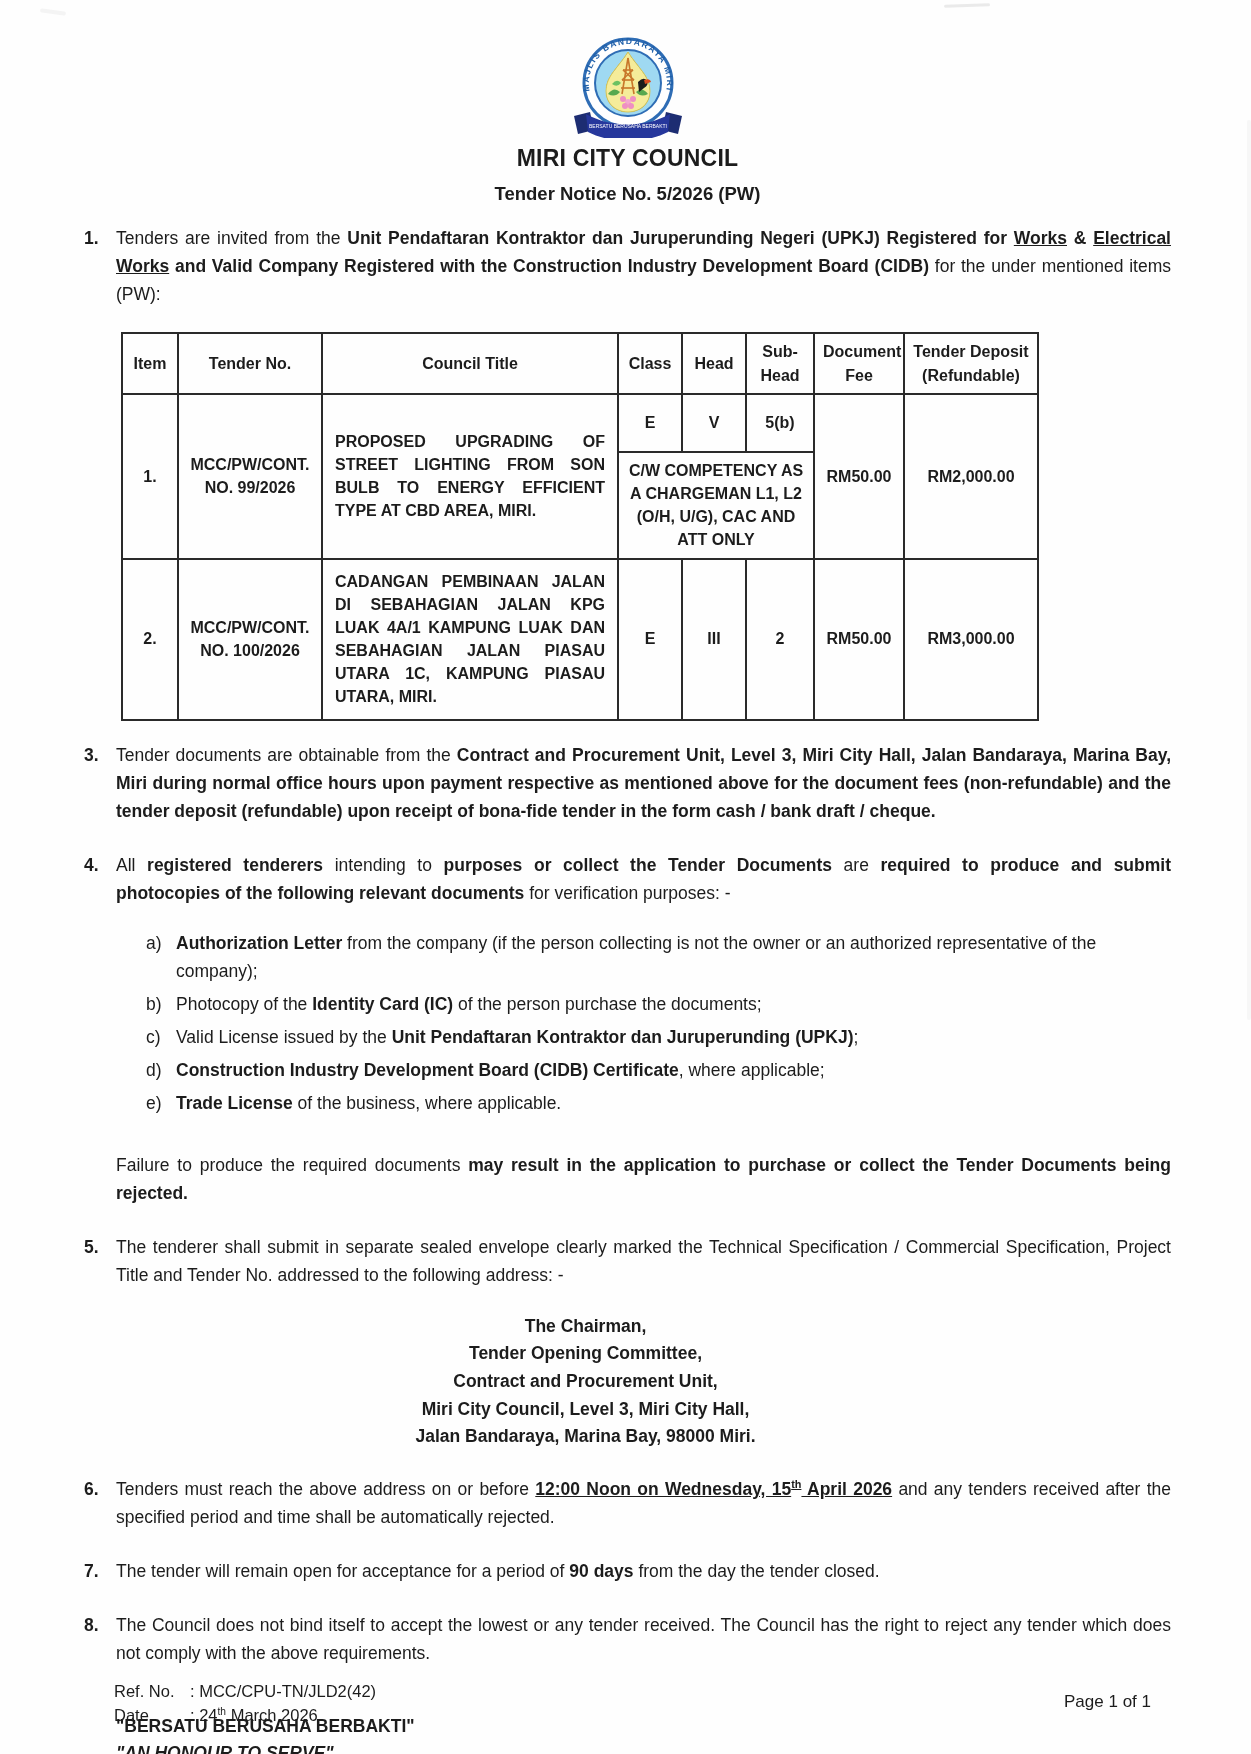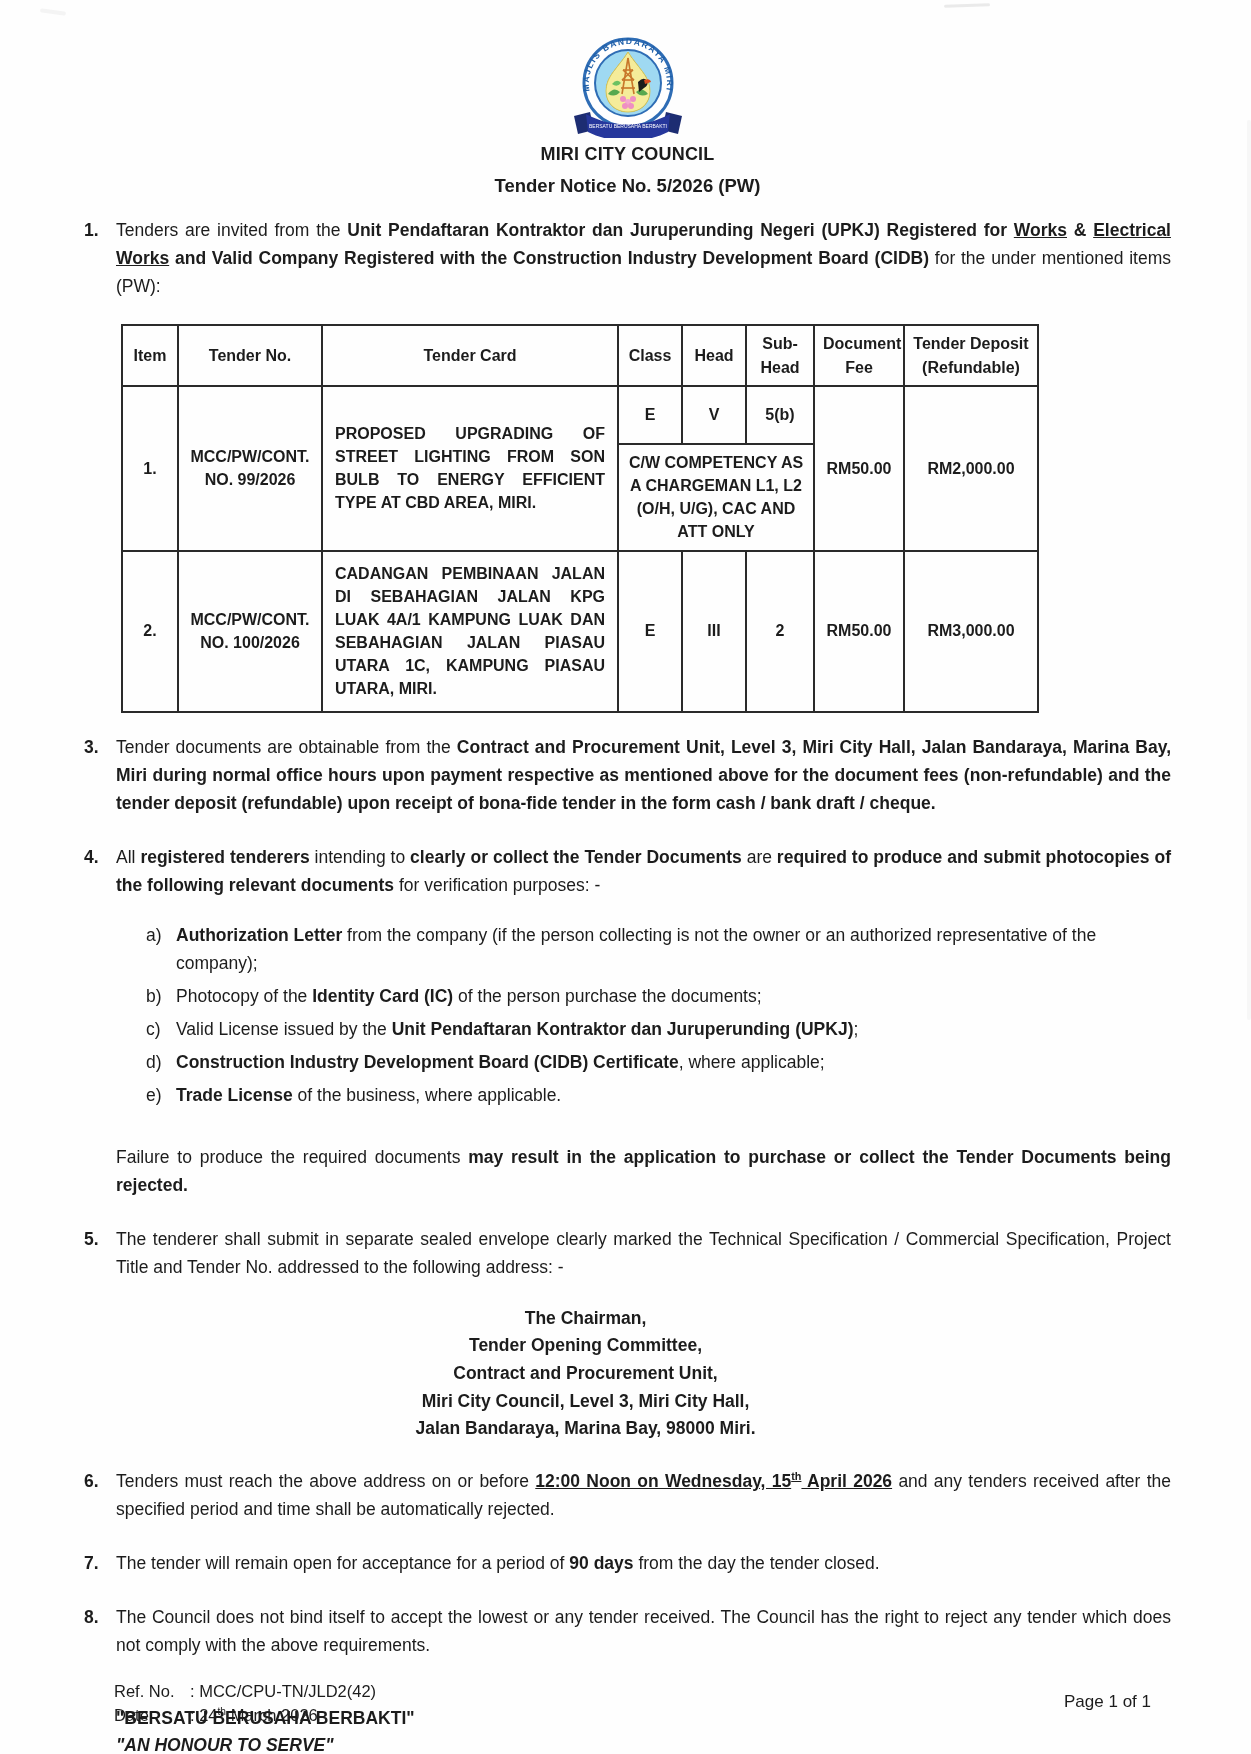--- a/index.html
+++ b/index.html
@@ -18,21 +18,21 @@
   }
   
   .artifact { position:absolute; background:rgba(60,60,60,.10); border-radius:2px; }
   .artifact.a1 { left:944px; top:4px; width:46px; height:3px; transform:rotate(-2deg); }
   .artifact.a2 { left:40px; top:10px; width:26px; height:4px; opacity:.5; transform:rotate(8deg); }
   .artifact.a3 { right:0; top:120px; width:4px; height:900px; opacity:.35; }
 
   
   .header-block { text-align:center; }
   .logo-wrap { display:flex; justify-content:center; }
-  .org-name { font-size:18px; font-weight:700; letter-spacing:.2px; margin-top:2px; }
+  .org-name { font-size:23px; font-weight:700; letter-spacing:.2px; margin-top:2px; }
   .notice-title { font-size:18.5px; font-weight:700; margin-top:2px; }
 
   
   .clause { display:flex; margin-top:22px; }
   .clause-num { width:32px; flex-shrink:0; font-weight:700; }
   .clause-body { flex:1; text-align:justify; }
 
   sup { font-size:.62em; vertical-align:super; line-height:0; }
 
   
@@ -164,21 +164,21 @@
         <col class="c-class">
       <col class="c-head">
         <col class="c-sub">
         <col class="c-fee">
         <col class="c-dep">
     </colgroup>
     <thead>
       <tr>
         <th>Item</th>
         <th>Tender No.</th>
-        <th>Tender Card</th>
+        <th>Council Title</th>
         <th>Class</th>
         <th>Head</th>
         <th>Sub-Head</th>
         <th>Document Fee</th>
         <th>Tender Deposit (Refundable)</th>
       </tr>
     </thead>
     <tbody>
       <tr class="subrow-top">
         <td class="cell-item" rowspan="2">1.</td>
@@ -206,21 +206,21 @@
     </tbody>
   </table>
 
   <div class="clause" style="margin-top:20px;">
     <span class="clause-num">3.</span>
     <div class="clause-body"><span>Tender documents are obtainable from the </span><span style="font-weight: 700;">Contract and Procurement Unit, Level 3, Miri City Hall, Jalan Bandaraya, Marina Bay, Miri during normal office hours upon payment respective as mentioned above for the document fees (non-refundable) and the tender deposit (refundable) upon receipt of bona-fide tender in the form cash / bank draft / cheque.</span></div>
   </div>
 
   <div class="clause" style="margin-top:26px;">
     <span class="clause-num">4.</span>
-    <div class="clause-body"><span>All </span><span style="font-weight: 700;">registered tenderers</span><span> intending to </span><span style="font-weight: 700;">clearly or collect the Tender Documents</span><span> are </span><span style="font-weight: 700;">required to produce and submit photocopies of the following relevant documents</span><span> for verification purposes: -</span></div>
+    <div class="clause-body"><span>All </span><span style="font-weight: 700;">registered tenderers</span><span> intending to </span><span style="font-weight: 700;">purposes or collect the Tender Documents</span><span> are </span><span style="font-weight: 700;">required to produce and submit photocopies of the following relevant documents</span><span> for verification purposes: -</span></div>
   </div>
 
   <div class="sublist">
     <div class="subitem">
       <span class="subitem-letter">a)</span>
       <div class="subitem-body"><span style="font-weight: 700;">Authorization Letter</span><span> from the company (if the person collecting is not the owner or an authorized representative of the company);</span></div>
     </div>
     <div class="subitem">
       <span class="subitem-letter">b)</span>
       <div class="subitem-body"><span>Photocopy of the </span><span style="font-weight: 700;">Identity Card (IC)</span><span> of the person purchase the documents;</span></div>

